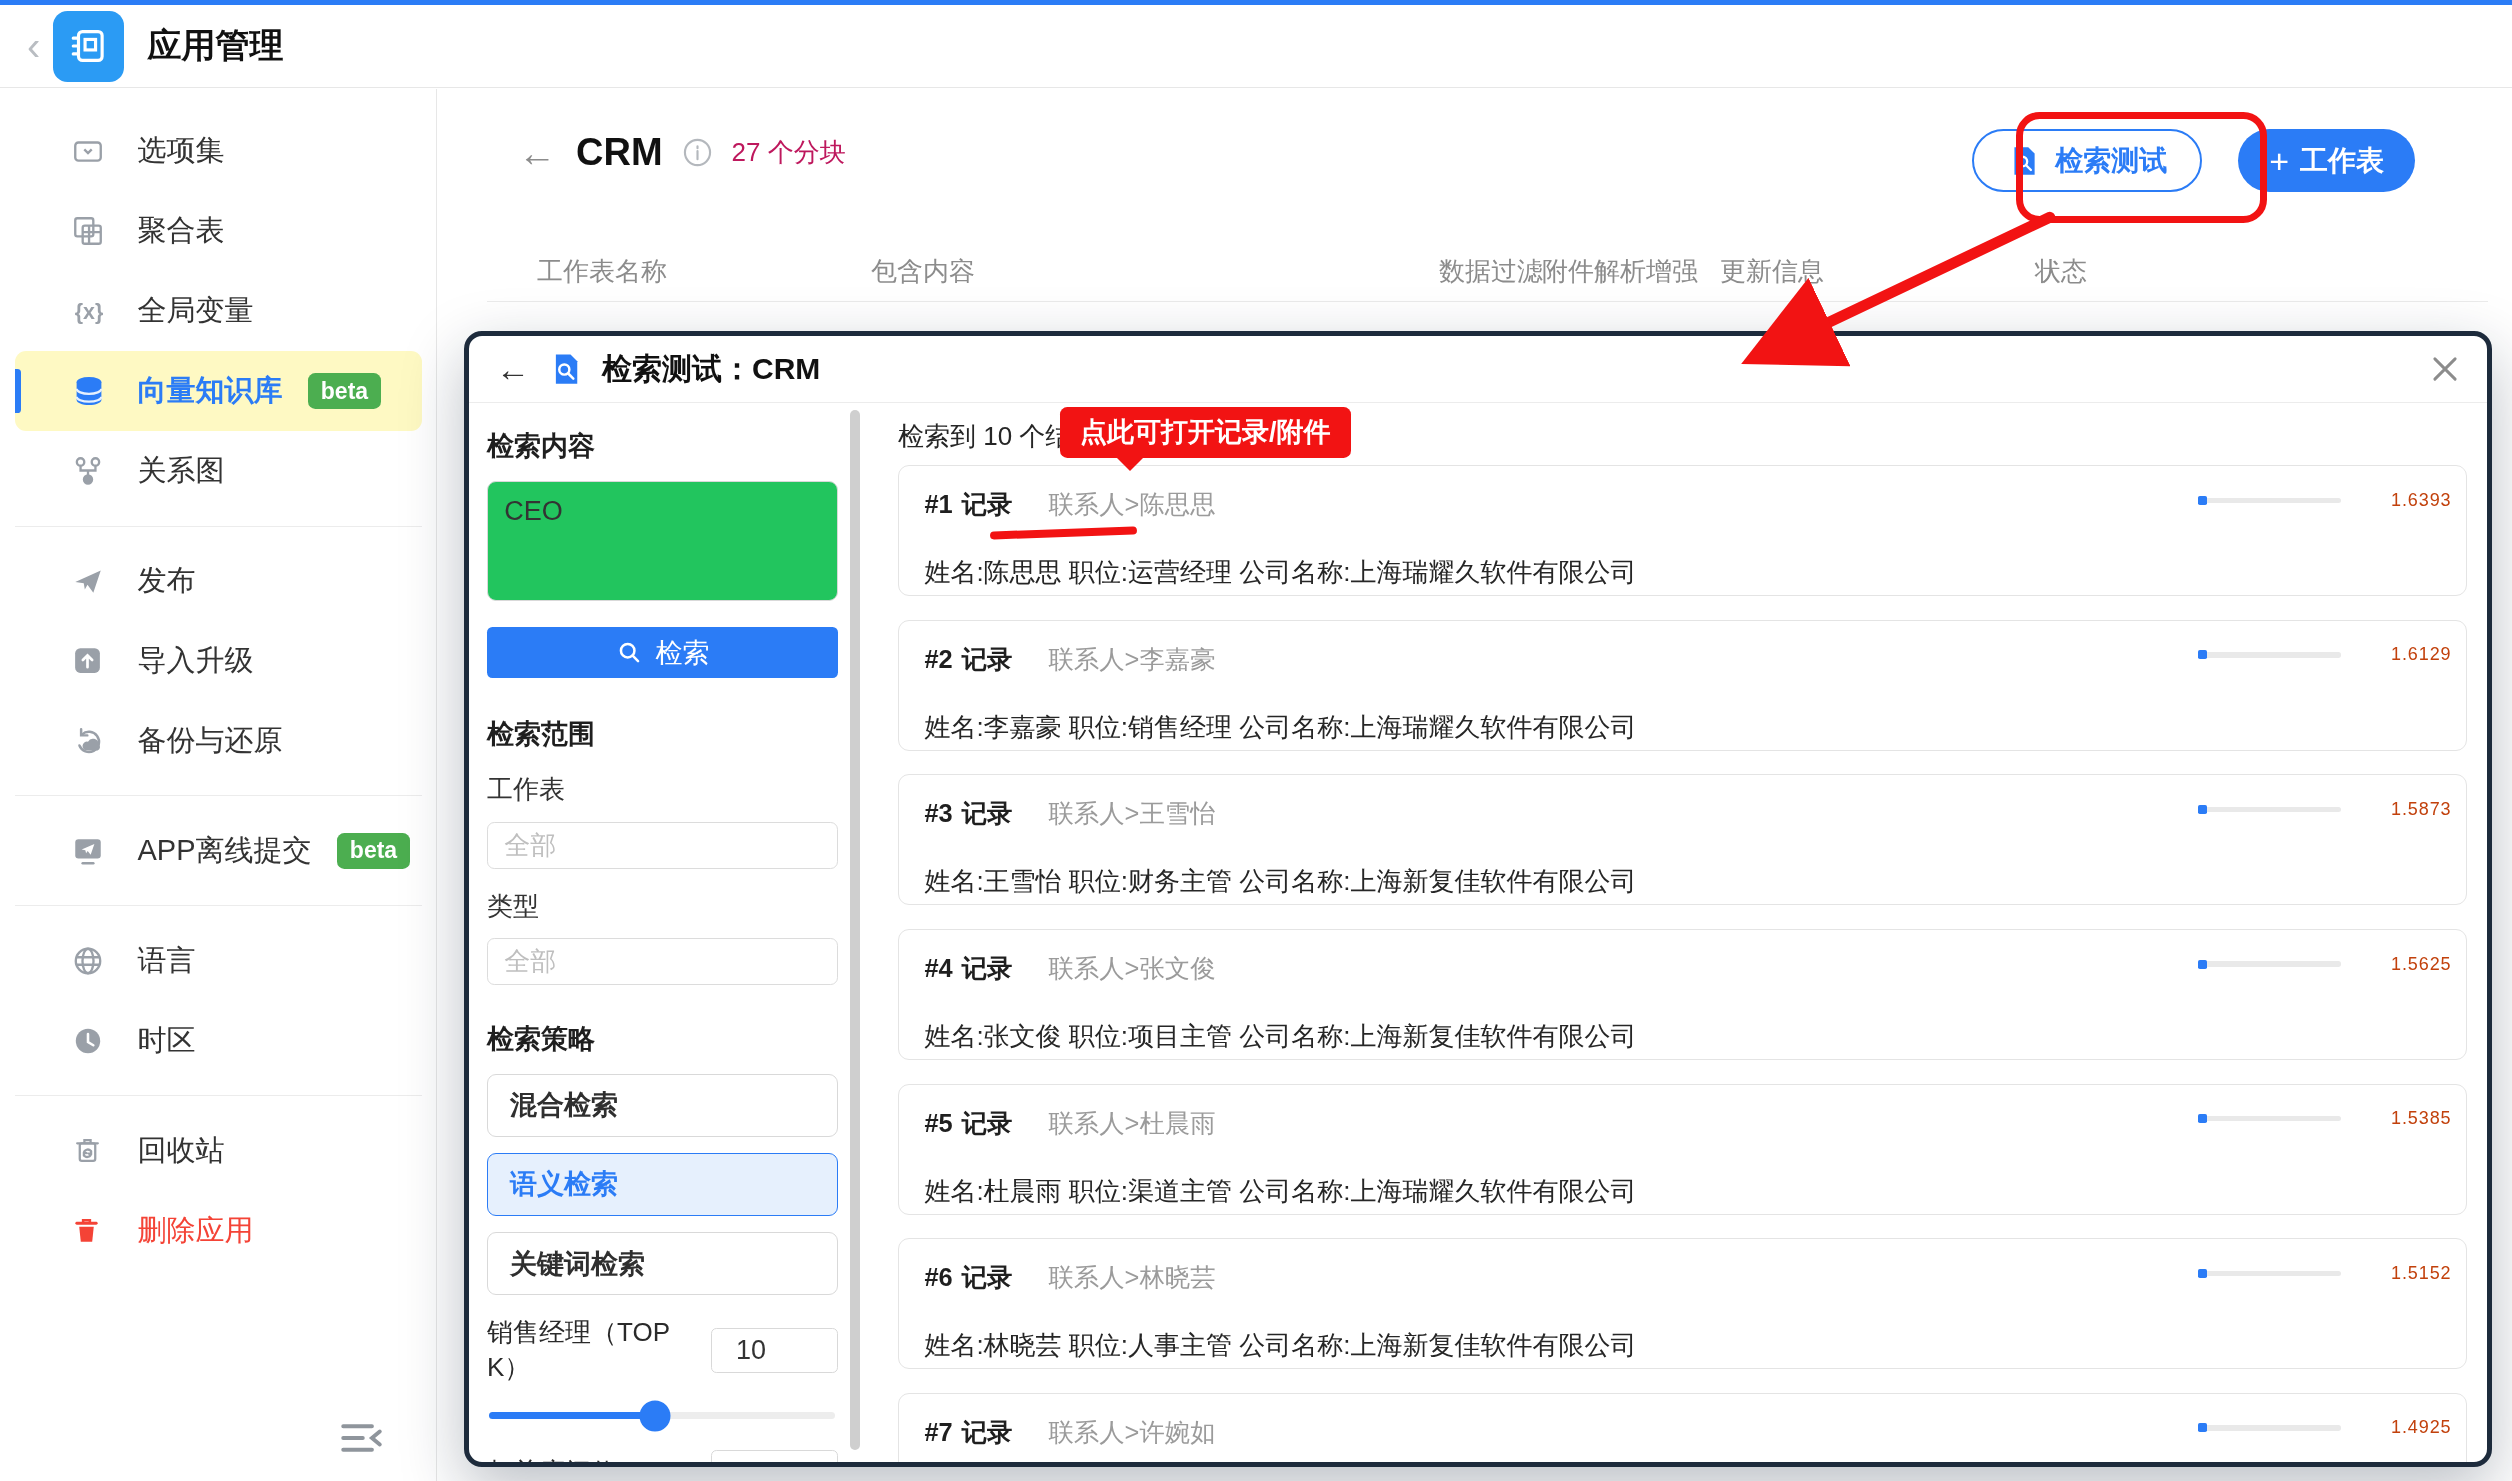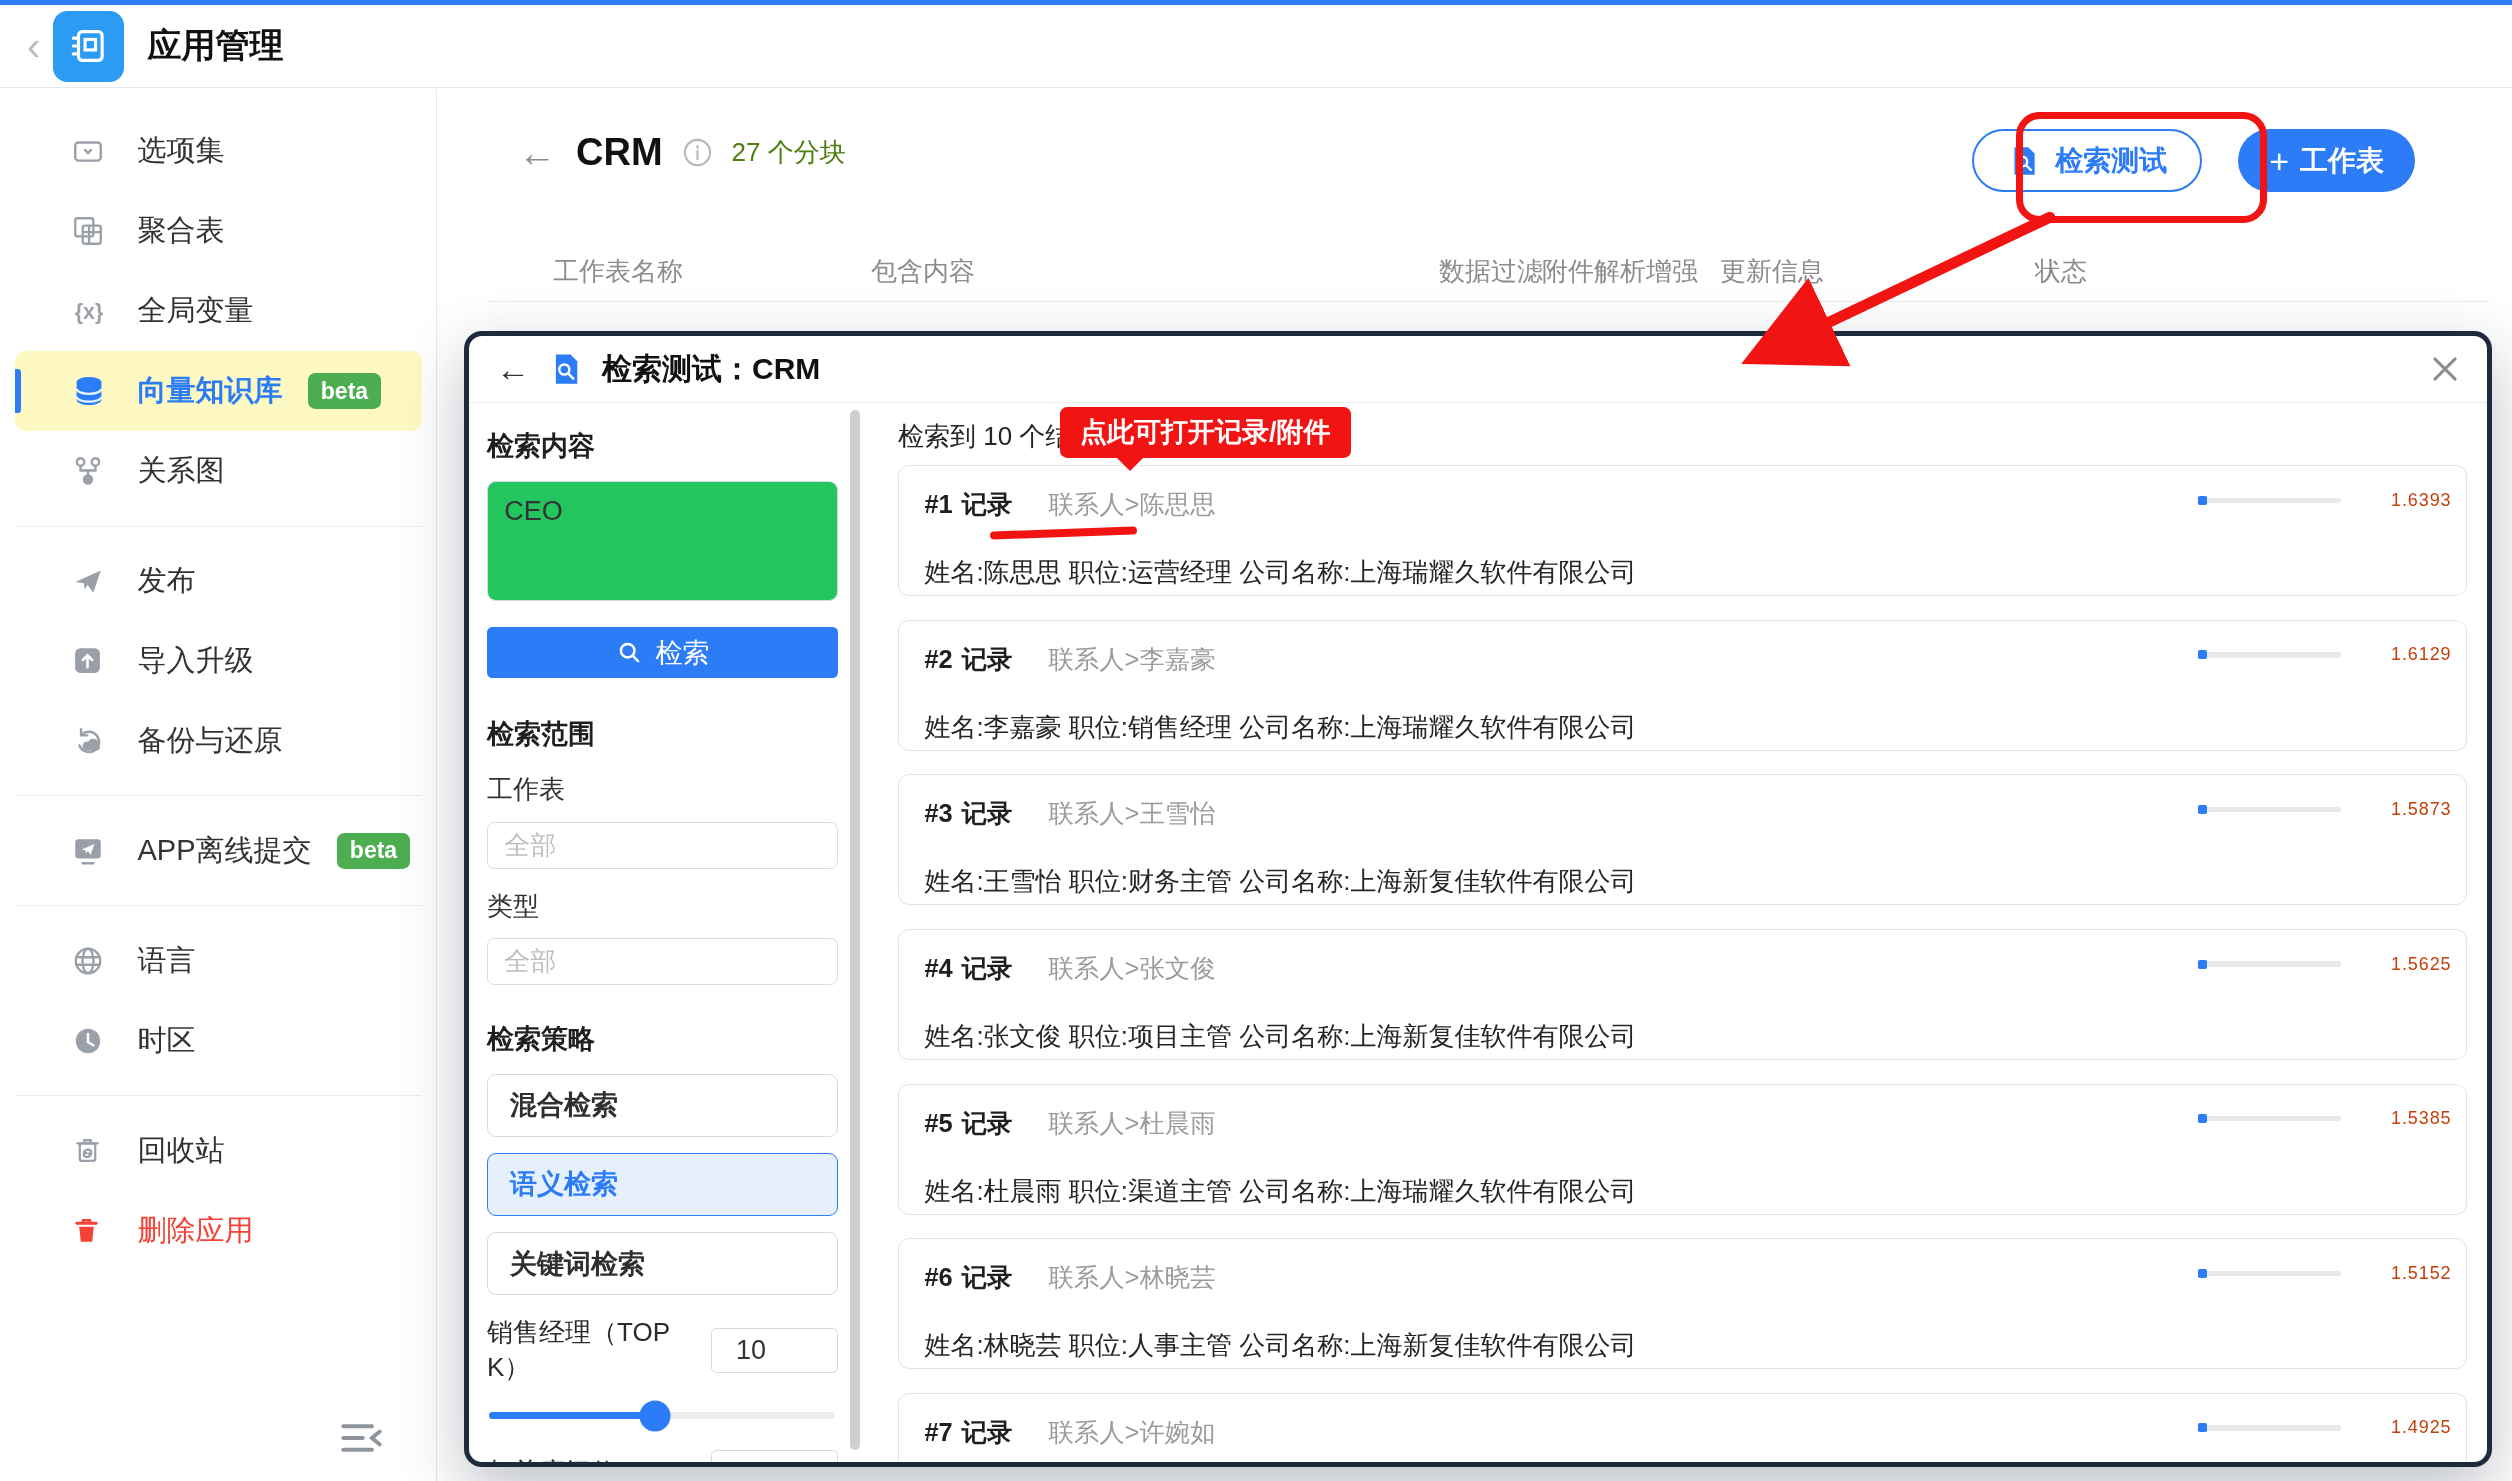--- a/index.html
+++ b/index.html
@@ -33,21 +33,21 @@
     padding:4.5px 12.7px; margin-left:-5.4px; }
   .side-div { height:0.9px; background:#ececec; margin:14.5px 14.5px; }
   .collapse-btn { position:absolute; bottom:23.6px; right:51px; width:47px; height:40px; color:#8f959c; cursor:pointer; }
 
   
   .main { position:absolute; left:438px; top:89px; right:0; bottom:0; background:#fff; z-index:1; }
   .page-head { position:absolute; left:80px; top:42px; display:flex; align-items:center; gap:20px; }
   .back-arrow { font-size:38px; color:#8c8c8c; line-height:1; cursor:pointer; }
   .page-title { font-size:38px; font-weight:700; color:#111; }
   .info-ic { width:29px; height:29px; color:#b4b8bd; }
-  .chunks { font-size:26px; color:#4d7c0f; }
+  .chunks { font-size:26px; color:#be185d; }
   .head-btns { position:absolute; top:40px; right:97px; display:flex; gap:36px; align-items:center; }
   .btn-outline { height:63px; padding:0 33px; border:2.7px solid #2b7cf6; border-radius:32px; background:#fff;
     color:#2b7cf6; font-size:28px; font-weight:600; display:flex; align-items:center; gap:14.5px; cursor:pointer; }
   .btn-fill { height:63px; padding:0 31px; border-radius:32px; background:#2b7cf6; color:#fff;
     font-size:28px; font-weight:600; display:flex; align-items:center; gap:11px; border:none; cursor:pointer; }
   .btn-fill .plus { font-size:34px; font-weight:400; line-height:1; }
   .thead-cell { position:absolute; top:165px; font-size:26px; color:#8c8c8c; }
   .thead-line { position:absolute; top:212px; left:49px; width:2001px; height:0.9px; background:#ebebeb; }
 
   
@@ -312,21 +312,21 @@
             <path d="M18 20l4.5 4.5" stroke="#fff" stroke-width="2.2" stroke-linecap="round"></path>
           </svg>
         <span>检索测试</span>
       </button>
       <button class="btn-fill">
         <span class="plus">+</span>
         <span>工作表</span>
       </button>
     </div>
 
-    <span class="thead-cell" style="left:115px">工作表名称</span>
+    <span class="thead-cell" style="left:99px">工作表名称</span>
     <span class="thead-cell" style="left:433px">包含内容</span>
     <span class="thead-cell" style="left:1001px">数据过滤</span>
     <span class="thead-cell" style="left:1104px">附件解析增强</span>
     <span class="thead-cell" style="left:1282px">更新信息</span>
     <span class="thead-cell" style="left:1597px">状态</span>
     <div class="thead-line"></div>
   </div>
 
   <div class="modal">
     <div class="modal-head">

